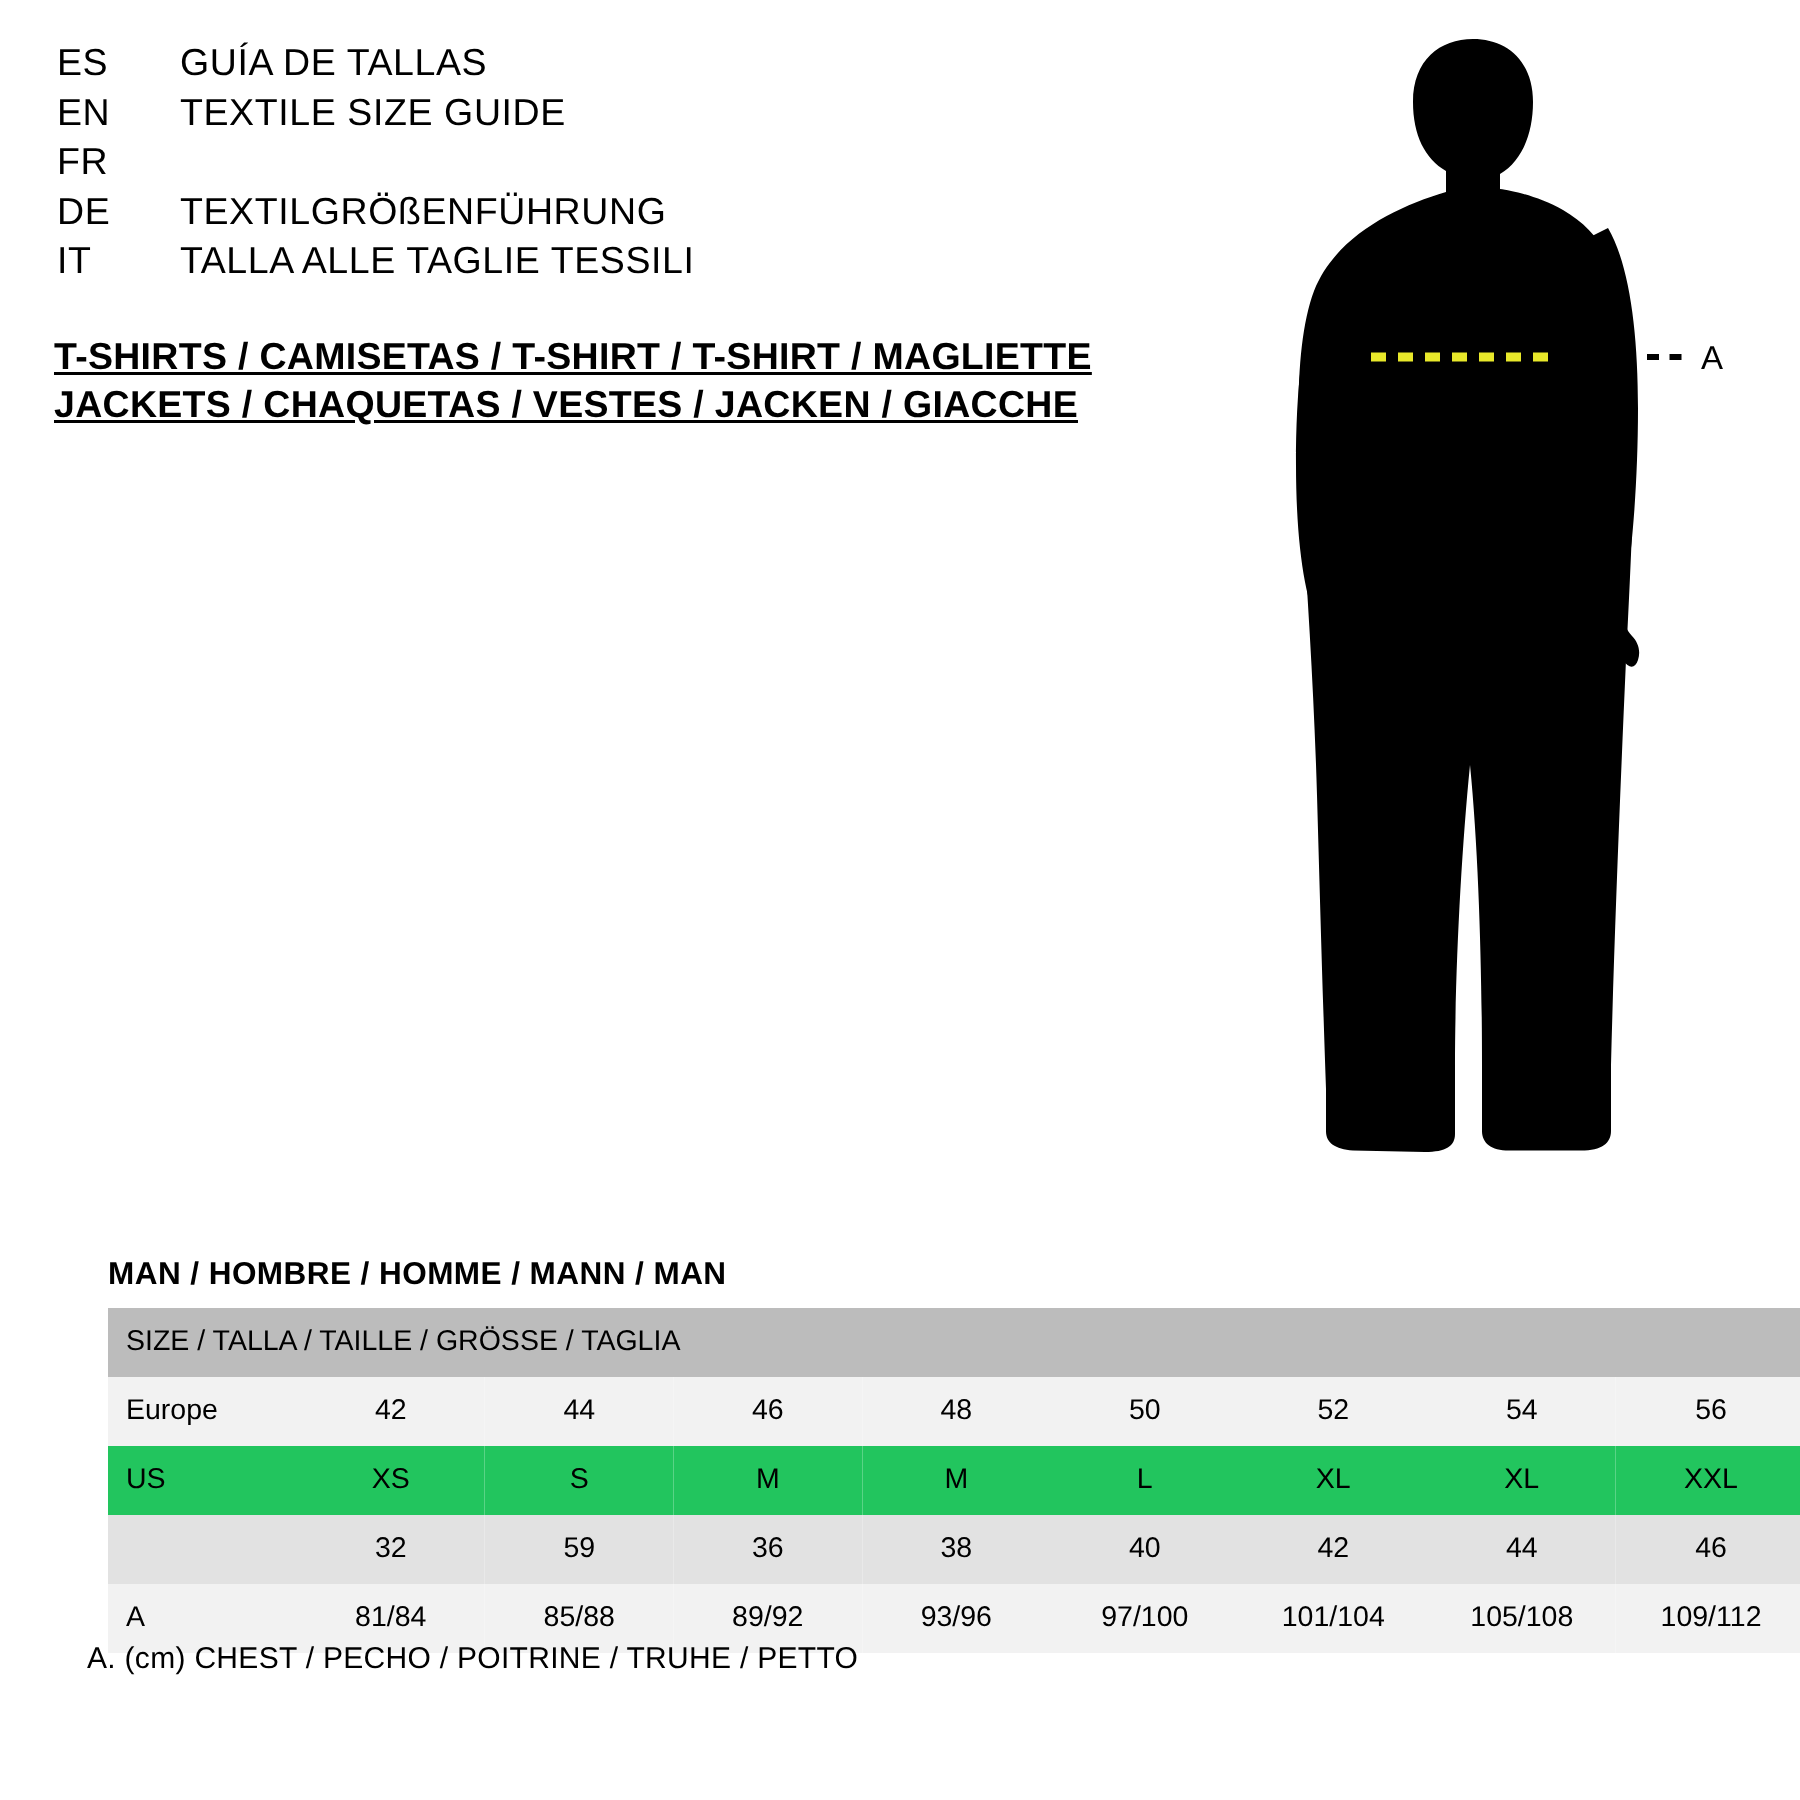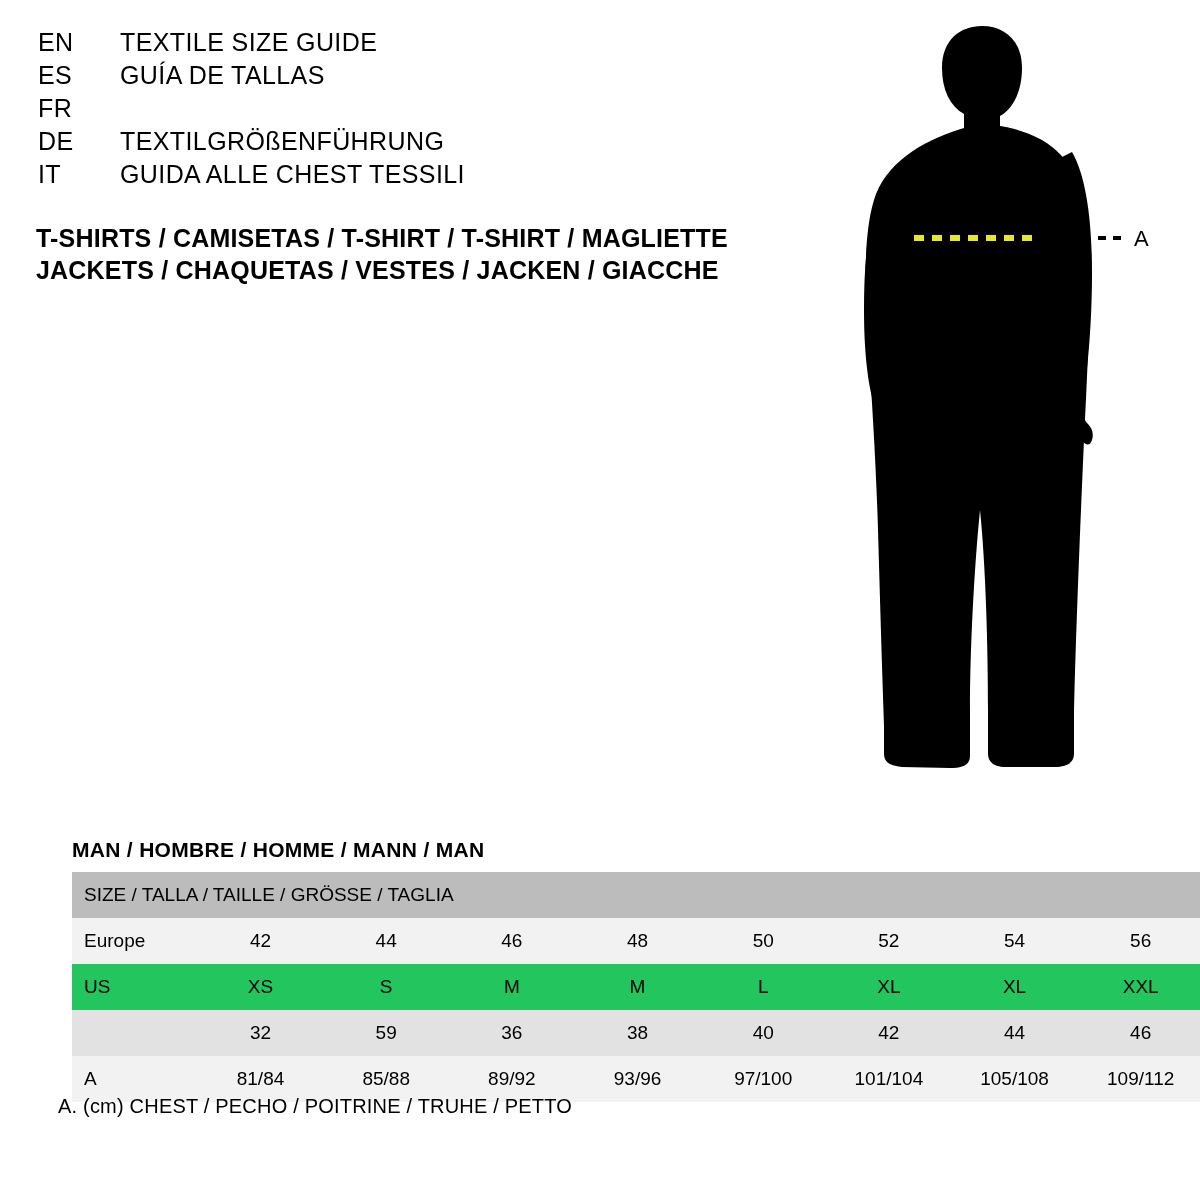--- a/index.html
+++ b/index.html
@@ -44,20 +44,21 @@
     left: 36px;
     top: 222px;
     width: 740px;
   }
   .category-line {
     font-size: 25px;
     font-weight: bold;
     letter-spacing: 0.2px;
     line-height: 32px;
     white-space: nowrap;
+    text-decoration: underline;
   }
 
   
   #figure-area {
     position: absolute;
     left: 830px;
     top: 10px;
     width: 360px;
     height: 790px;
   }
@@ -119,37 +120,37 @@
     font-size: 20px;
     letter-spacing: 0.2px;
     margin-left: 20px;
   }
 </style>
 </head>
 <body>
 
 <div id="lang-block">
   <div class="lang-row">
+    <div class="lang-code">ES</div>
+    <div class="lang-text">GUÍA DE TALLAS</div>
+  </div>
+  <div class="lang-row">
     <div class="lang-code">EN</div>
     <div class="lang-text">TEXTILE SIZE GUIDE</div>
   </div>
   <div class="lang-row">
-    <div class="lang-code">ES</div>
-    <div class="lang-text">GUÍA DE TALLAS</div>
-  </div>
-  <div class="lang-row">
     <div class="lang-code">FR</div>
   </div>
   <div class="lang-row">
     <div class="lang-code">DE</div>
     <div class="lang-text">TEXTILGRÖßENFÜHRUNG</div>
   </div>
   <div class="lang-row">
     <div class="lang-code">IT</div>
-    <div class="lang-text">GUIDA ALLE CHEST TESSILI</div>
+    <div class="lang-text">TALLA ALLE TAGLIE TESSILI</div>
   </div>
 </div>
 
 <div id="category-block">
   <div class="category-line">T-SHIRTS / CAMISETAS / T-SHIRT / T-SHIRT / MAGLIETTE</div>
   <div class="category-line">JACKETS / CHAQUETAS / VESTES / JACKEN / GIACCHE</div>
 </div>
 
 <div id="figure-area">
   <svg id="figure-svg" width="360" height="790" viewBox="0 0 360 790" xmlns="http://www.w3.org/2000/svg">

